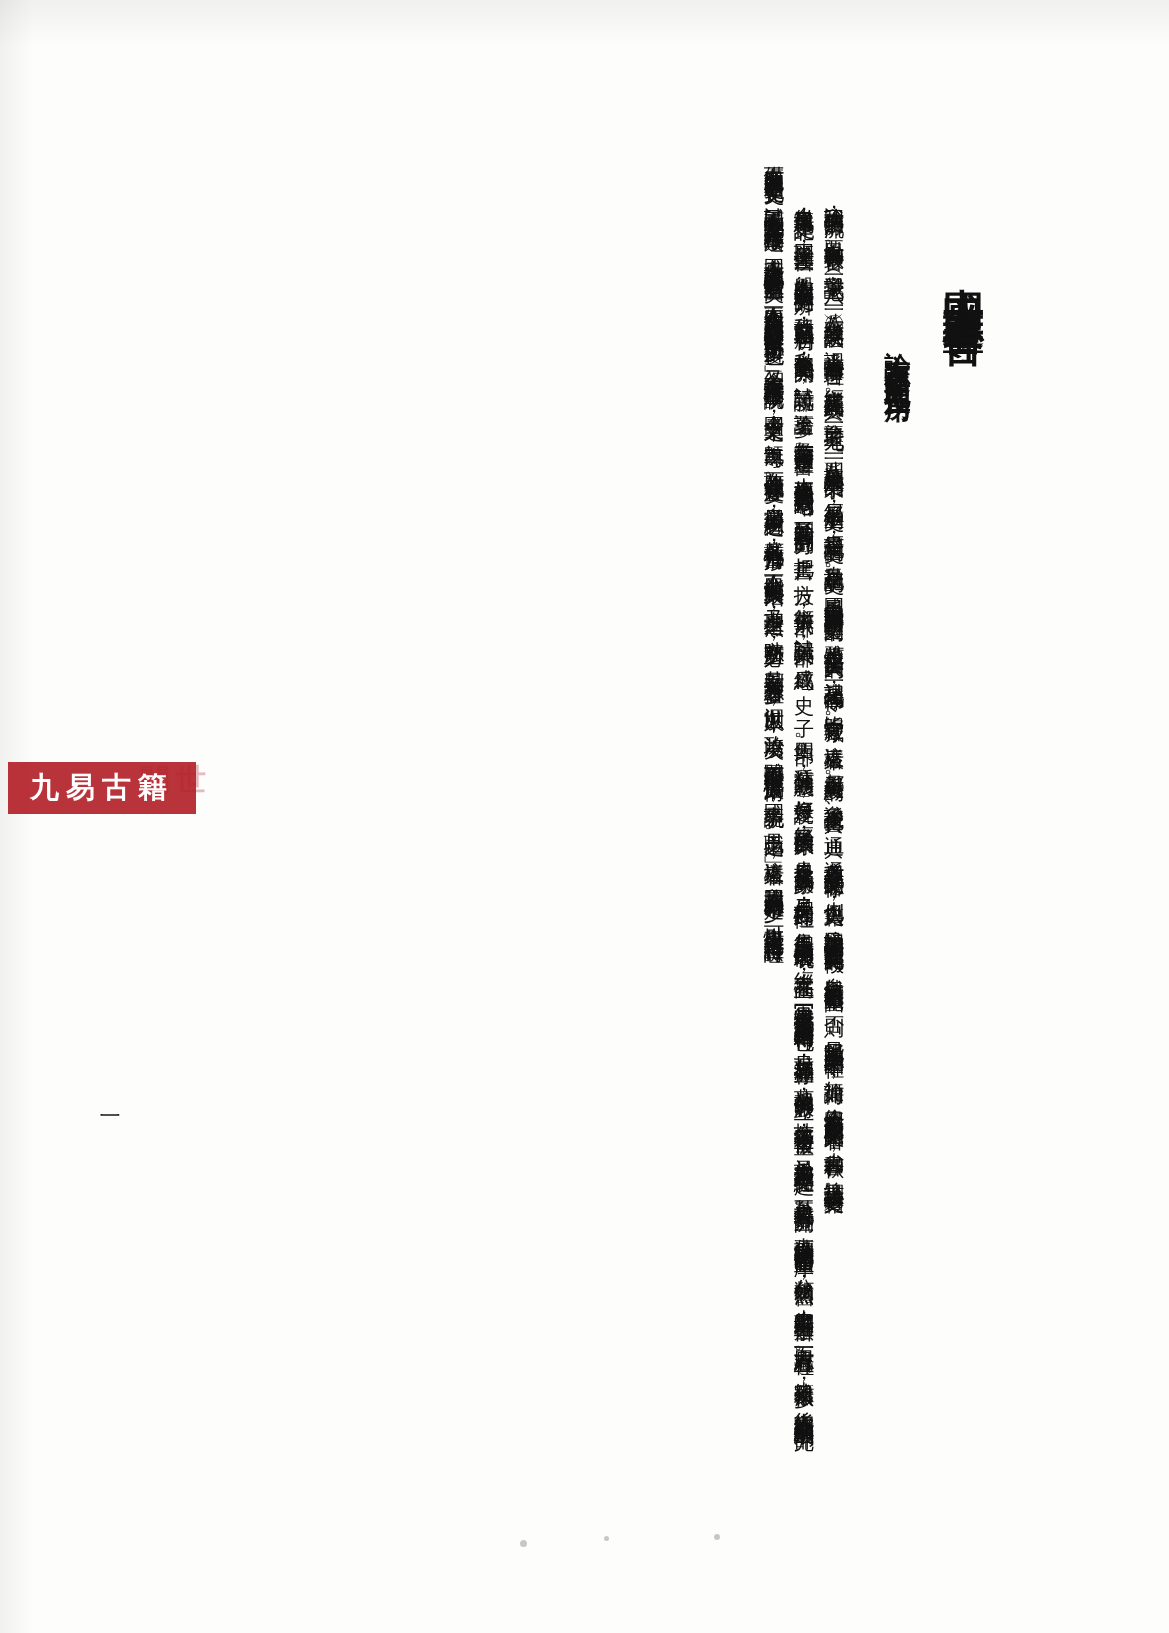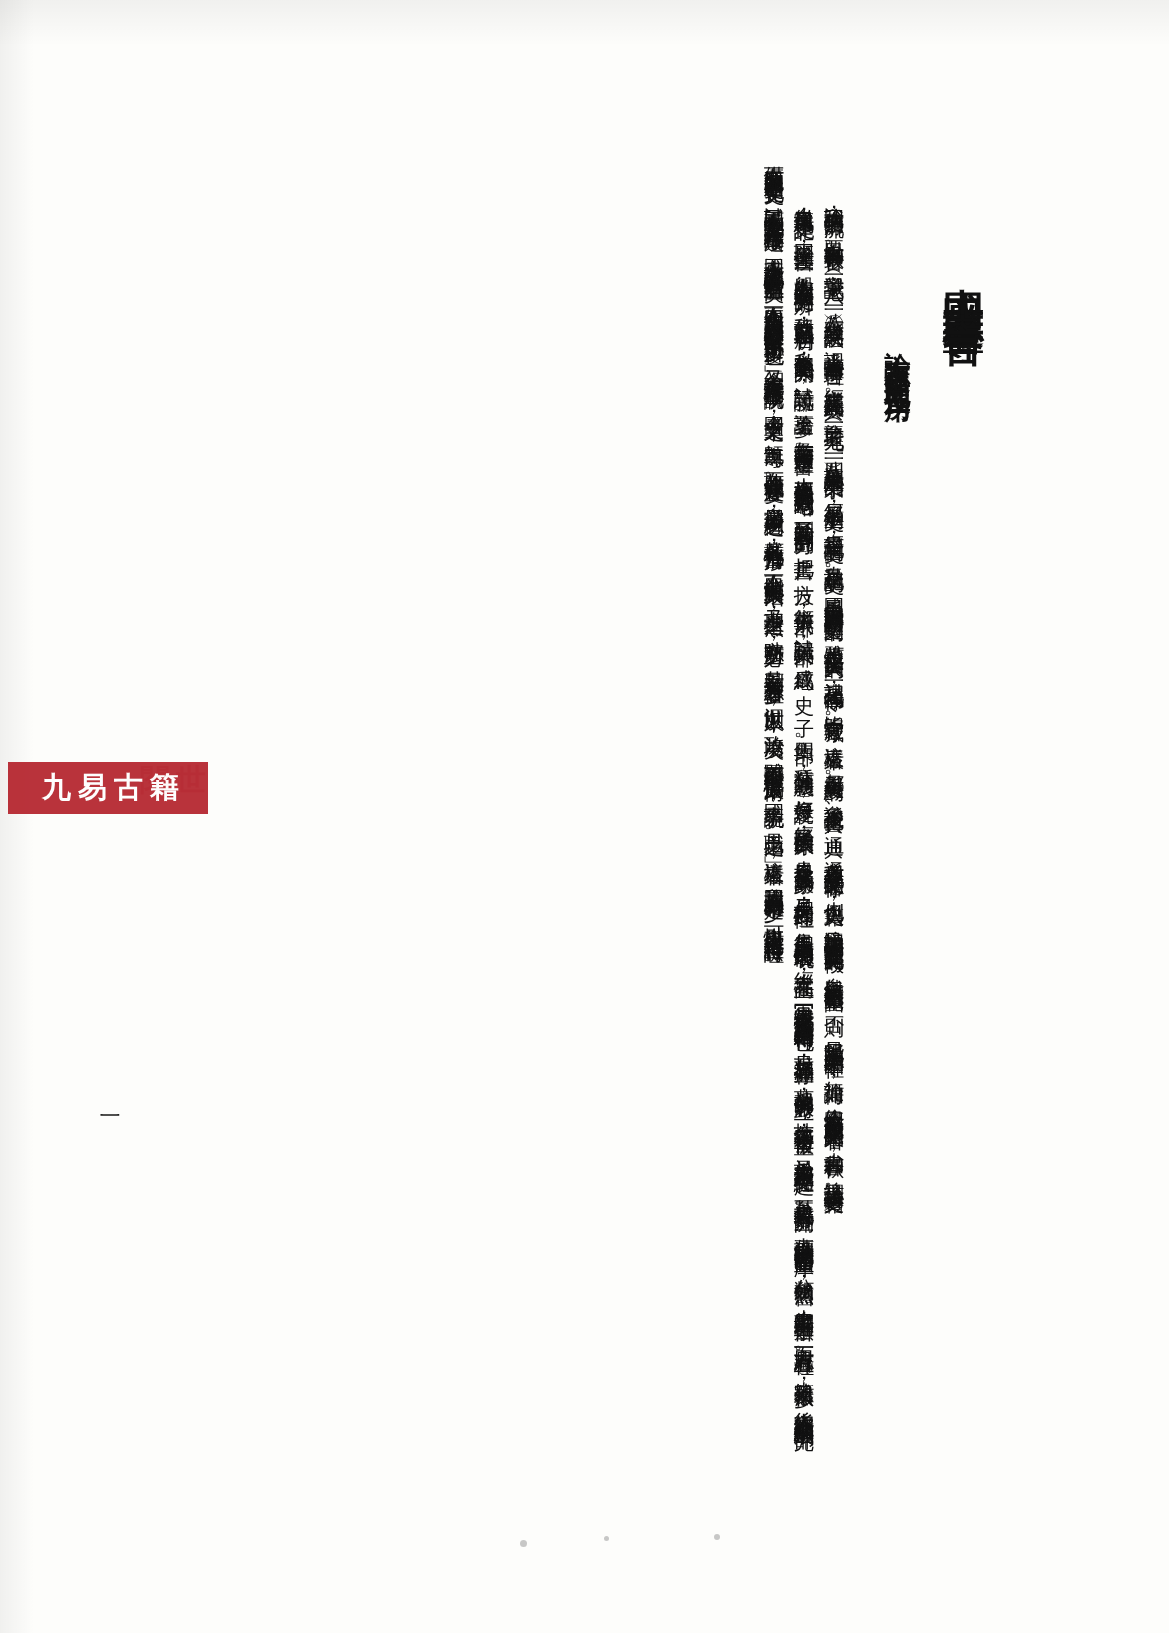--- a/index.html
+++ b/index.html
@@ -96,21 +96,20 @@
     background: #b4222b;
     color: #ffffff;
     font-size: 29px;
     font-weight: bold;
     letter-spacing: 7px;
     display: flex;
     align-items: center;
     justify-content: center;
     font-family: "DejaVu Serif", "Liberation Serif", serif;
     opacity: 0.92;
-    padding-left: 12px;
   }
   .watermark-ghost {
     position: absolute;
     left: 140px;
     top: 760px;
     font-size: 30px;
     font-weight: bold;
     color: rgba(180, 34, 43, 0.30);
     letter-spacing: 6px;
     writing-mode: horizontal-tb;

